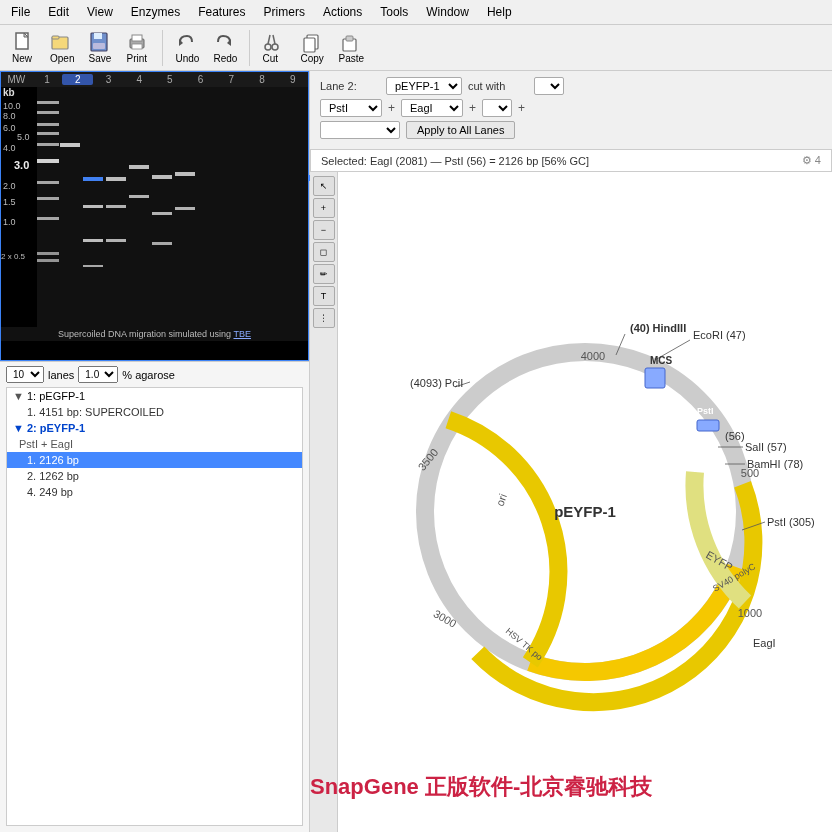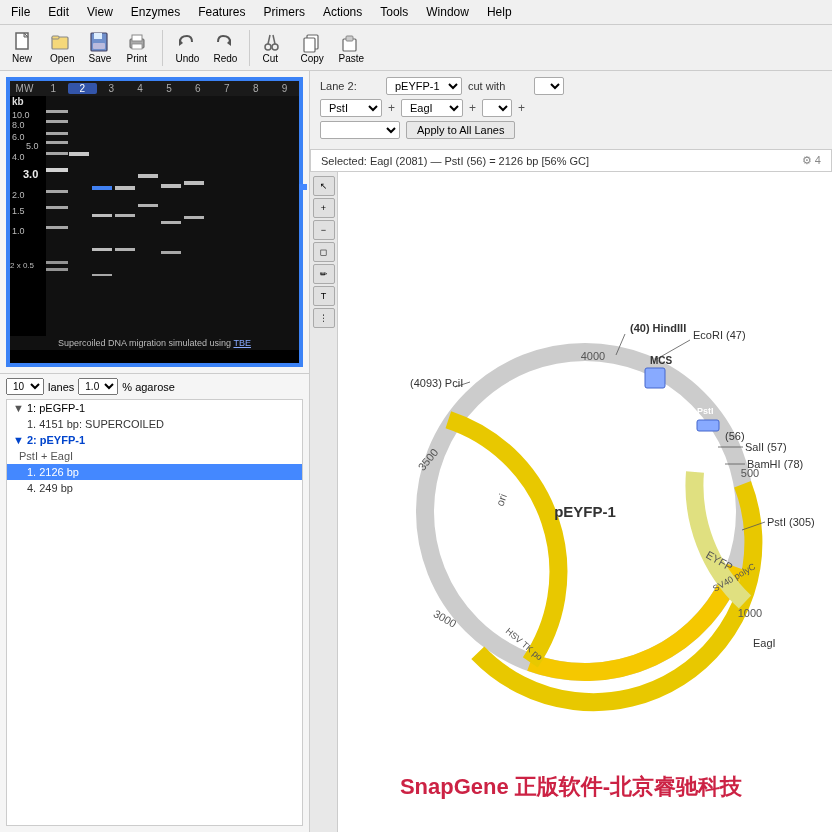--- a/index.html
+++ b/index.html
@@ -74,22 +74,22 @@
       flex-direction: column;
       border-right: 1px solid #ccc;
       background: #f5f5f5;
     }
 
     
     .gel-area {
       background: #000;
       position: relative;
       height: 290px;
-      margin: 6px;
-      border: 4px solid #3b82f6;
+      margin: 0;
+      border: 1px solid #3b82f6;
     }
 
     .gel-header {
       display: flex;
       background: #1a1a1a;
       padding: 2px 0;
     }
     .gel-lane-label {
       color: #aaa;
       font-size: 10px;
@@ -247,21 +247,20 @@
       align-items: center;
       justify-content: center;
     }
 
     
     .watermark {
       position: absolute;
       bottom: 30px;
       left: 0;
       right: 0;
-      text-align: center;
       font-size: 22px;
       font-weight: bold;
       color: #cc2244;
     }
   </style>
 </head>
 <body>
 
 <div class="app-window">
 
@@ -450,20 +449,21 @@
       <div class="info-panel">
         <div class="info-item" style="cursor:pointer;">
           <span style="color:#555;">▼</span> 1: pEGFP-1
         </div>
         <div class="info-item band-item">1.  4151 bp:  SUPERCOILED</div>
         <div class="info-item lane-header" style="cursor:pointer;">
           <span>▼</span> 2: pEYFP-1
         </div>
         <div class="info-item enzyme-header">PstI + EagI</div>
         <div class="info-item band-item highlighted">1.   2126 bp</div>
+        <div class="info-item band-item">2.   1262 bp</div>
         <div class="info-item band-item">4.    249 bp</div>
       </div>
     </div>
 
     <div class="right-panel">
 
       <div class="lane-controls">
         <div class="lane-row">
           <span class="lane-label">Lane 2:</span>
           <select class="lane-select">

